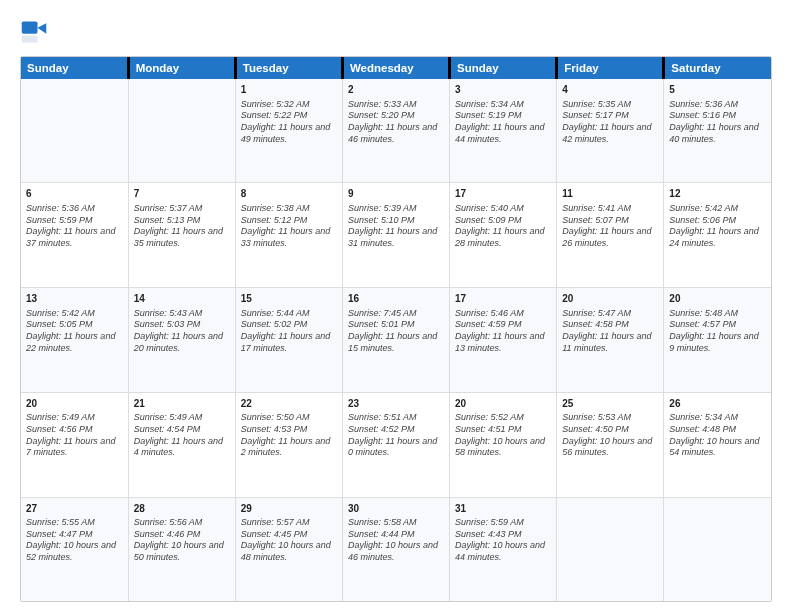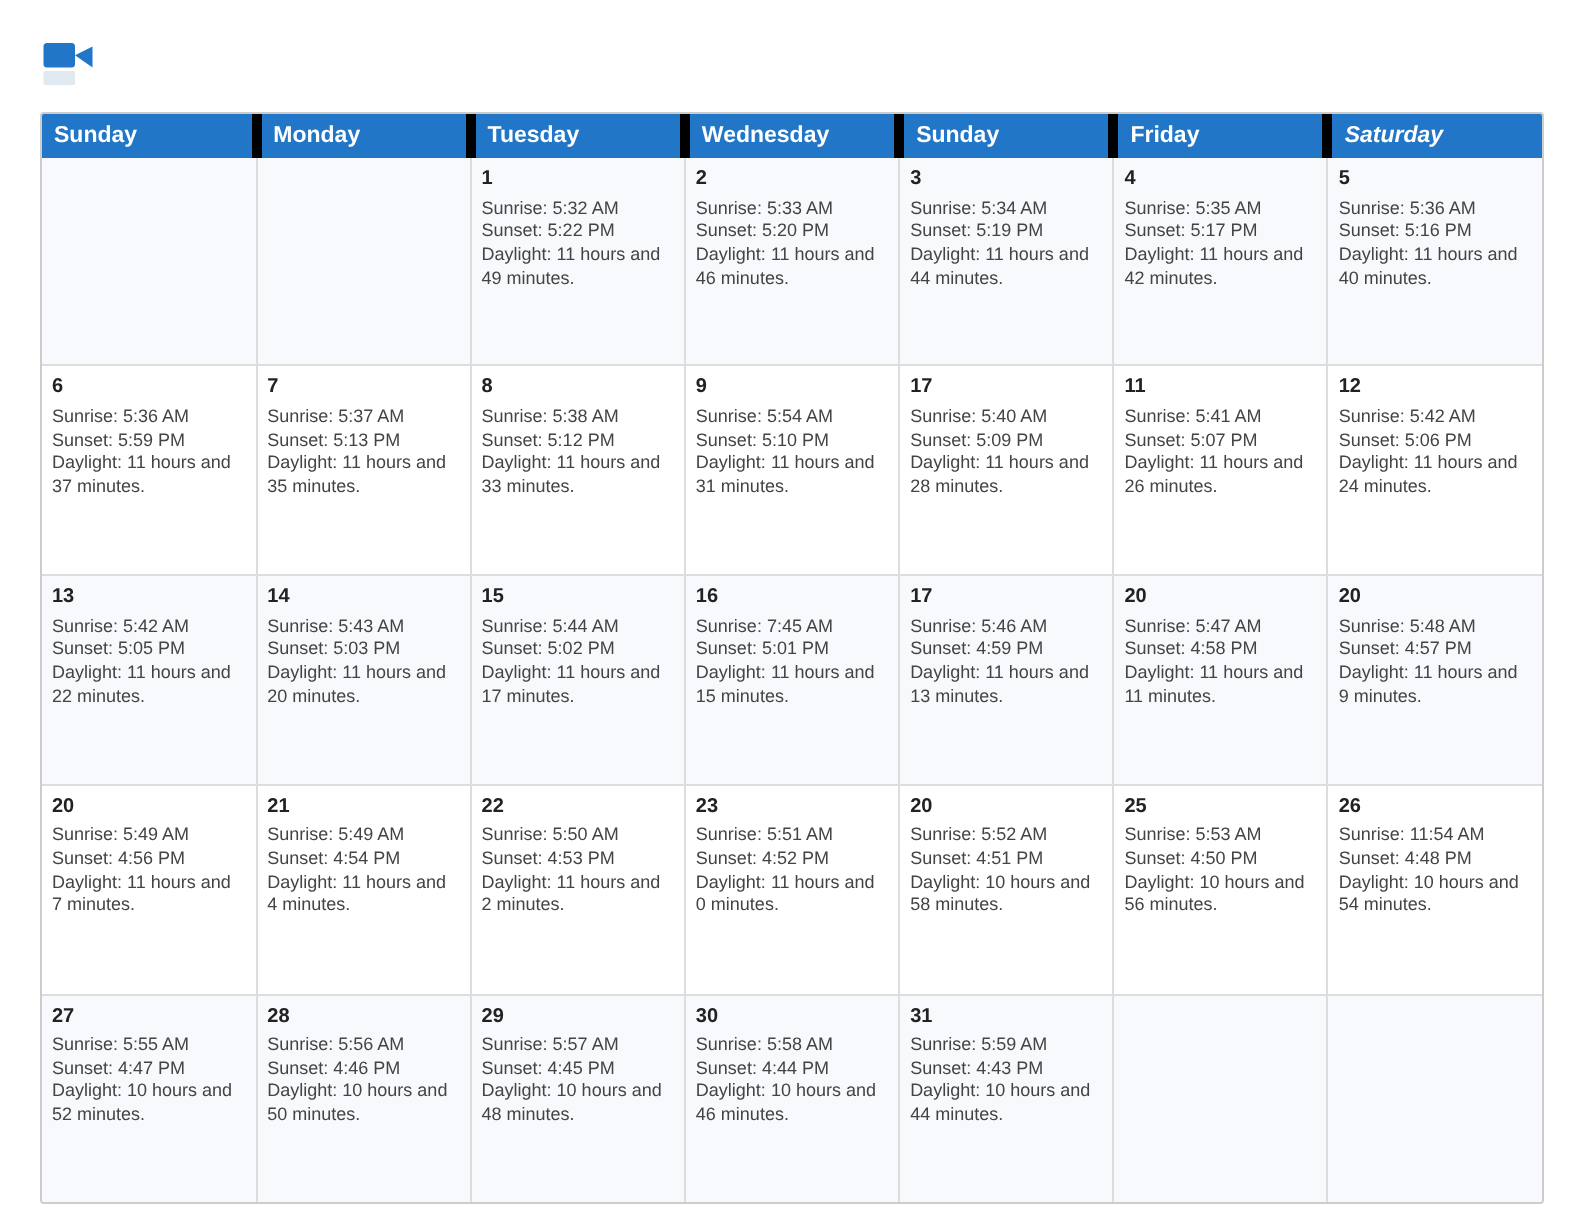--- a/index.html
+++ b/index.html
@@ -66,23 +66,23 @@
       border-collapse: collapse;
       height: 100%;
     }
     thead tr th {
       background: #2176c7;
       color: #fff;
       font-size: 11.5px;
       font-weight: 600;
       padding: 5px 6px;
       text-align: left;
-      border-right: 5px solid #000000;
-    }
-    thead tr th:last-child { border-right: none; font-style: italic; }
+      border-right: 3px solid #000000;
+    }
+    thead tr th:last-child { border-right: none; }
     tbody tr td {
       vertical-align: top;
       padding: 4px 5px;
       font-size: 9.5px;
       color: #333;
       border-right: 1px solid #ddd;
       border-bottom: 1px solid #ddd;
       width: calc(100% / 7);
       line-height: 1.35;
     }
@@ -94,20 +94,21 @@
       font-size: 10px;
       font-weight: bold;
       color: #222;
       display: block;
       margin-bottom: 2px;
     }
     .cell-info {
       font-size: 9px;
       color: #444;
       line-height: 1.3;
+      font-style: italic;
     }
   </style>
 </head>
 <body>
 
 <div class="page">
   <div class="header">
     <div class="logo">
       <svg class="logo-icon" viewBox="0 0 32 32">
         <rect x="2" y="4" width="18" height="14" rx="2" fill="#2176c7"></rect>
@@ -187,21 +188,21 @@
 Daylight: 11 hours and 35 minutes.</div>
             </td>
             <td>
               <span class="day-num">8</span>
               <div class="cell-info">Sunrise: 5:38 AM
 Sunset: 5:12 PM
 Daylight: 11 hours and 33 minutes.</div>
             </td>
             <td>
               <span class="day-num">9</span>
-              <div class="cell-info">Sunrise: 5:54 AM
+              <div class="cell-info">Sunrise: 5:39 AM
 Sunset: 5:10 PM
 Daylight: 11 hours and 31 minutes.</div>
             </td>
             <td>
               <span class="day-num">17</span>
               <div class="cell-info">Sunrise: 5:40 AM
 Sunset: 5:09 PM
 Daylight: 11 hours and 28 minutes.</div>
             </td>
             <td>
@@ -293,21 +294,21 @@
 Daylight: 10 hours and 58 minutes.</div>
             </td>
             <td>
               <span class="day-num">25</span>
               <div class="cell-info">Sunrise: 5:53 AM
 Sunset: 4:50 PM
 Daylight: 10 hours and 56 minutes.</div>
             </td>
             <td>
               <span class="day-num">26</span>
-              <div class="cell-info">Sunrise: 11:54 AM
+              <div class="cell-info">Sunrise: 5:34 AM
 Sunset: 4:48 PM
 Daylight: 10 hours and 54 minutes.</div>
             </td>
           </tr>
           <tr>
             <td>
               <span class="day-num">27</span>
               <div class="cell-info">Sunrise: 5:55 AM
 Sunset: 4:47 PM
 Daylight: 10 hours and 52 minutes.</div>

